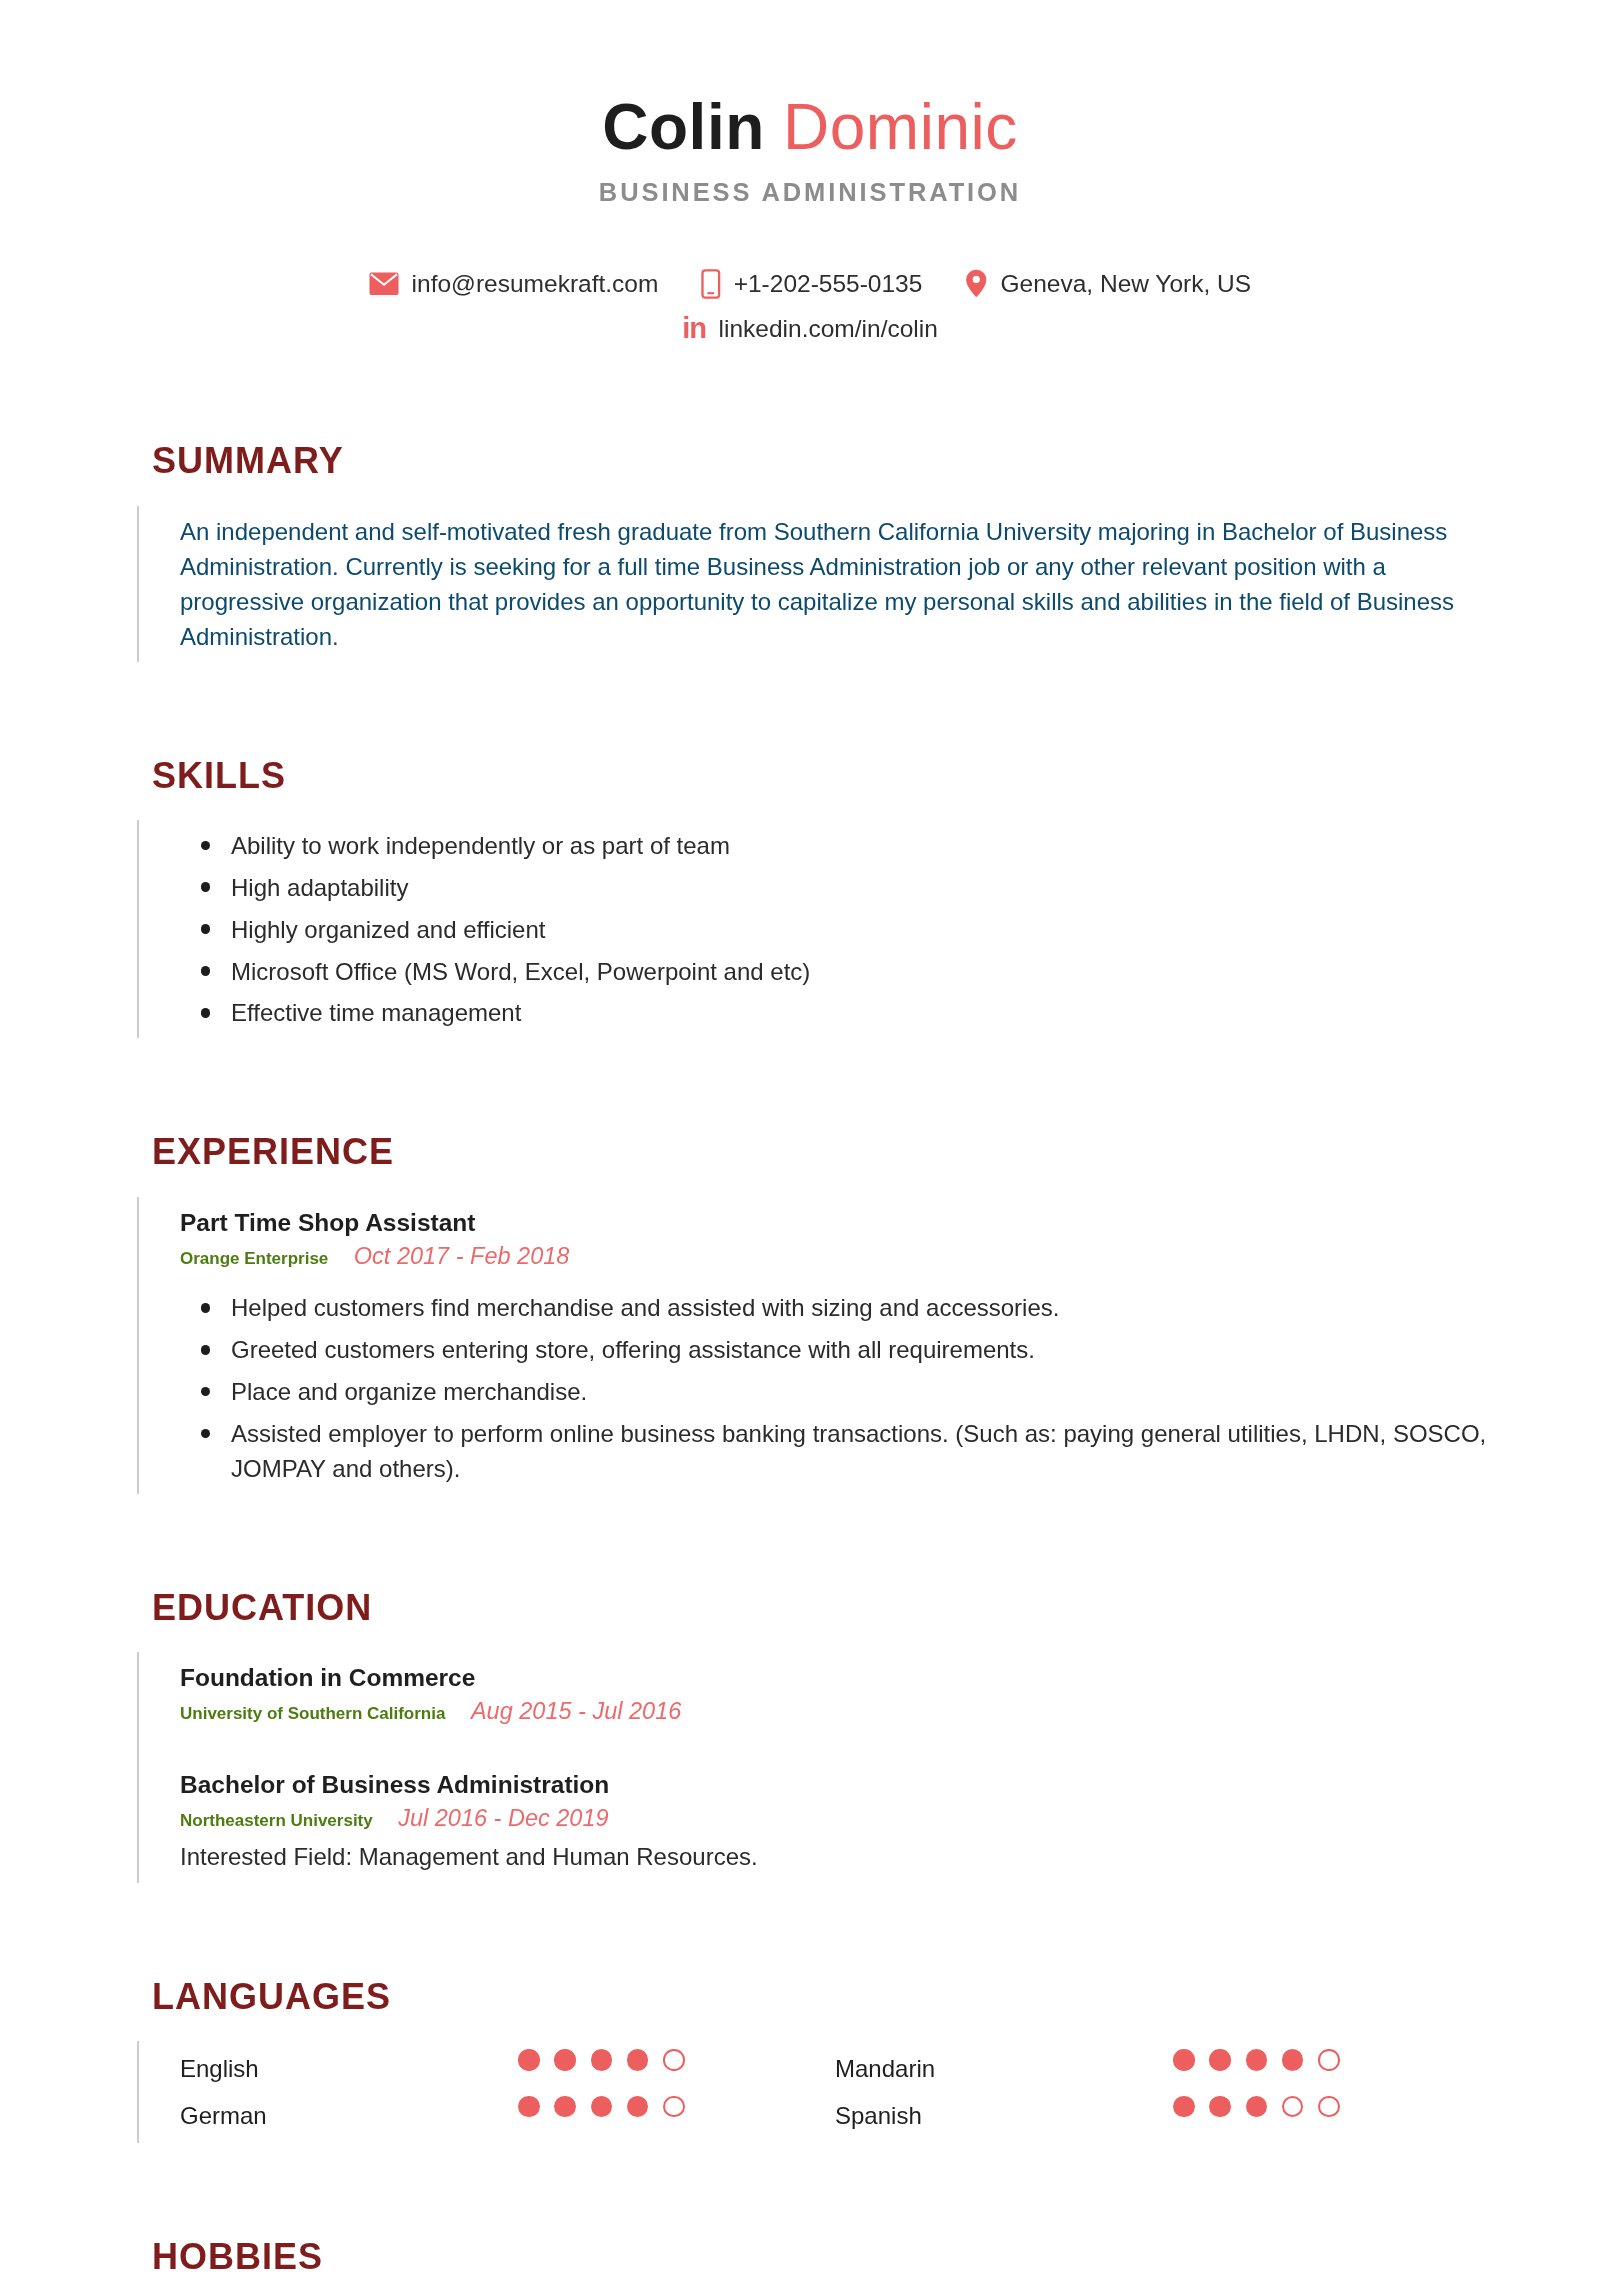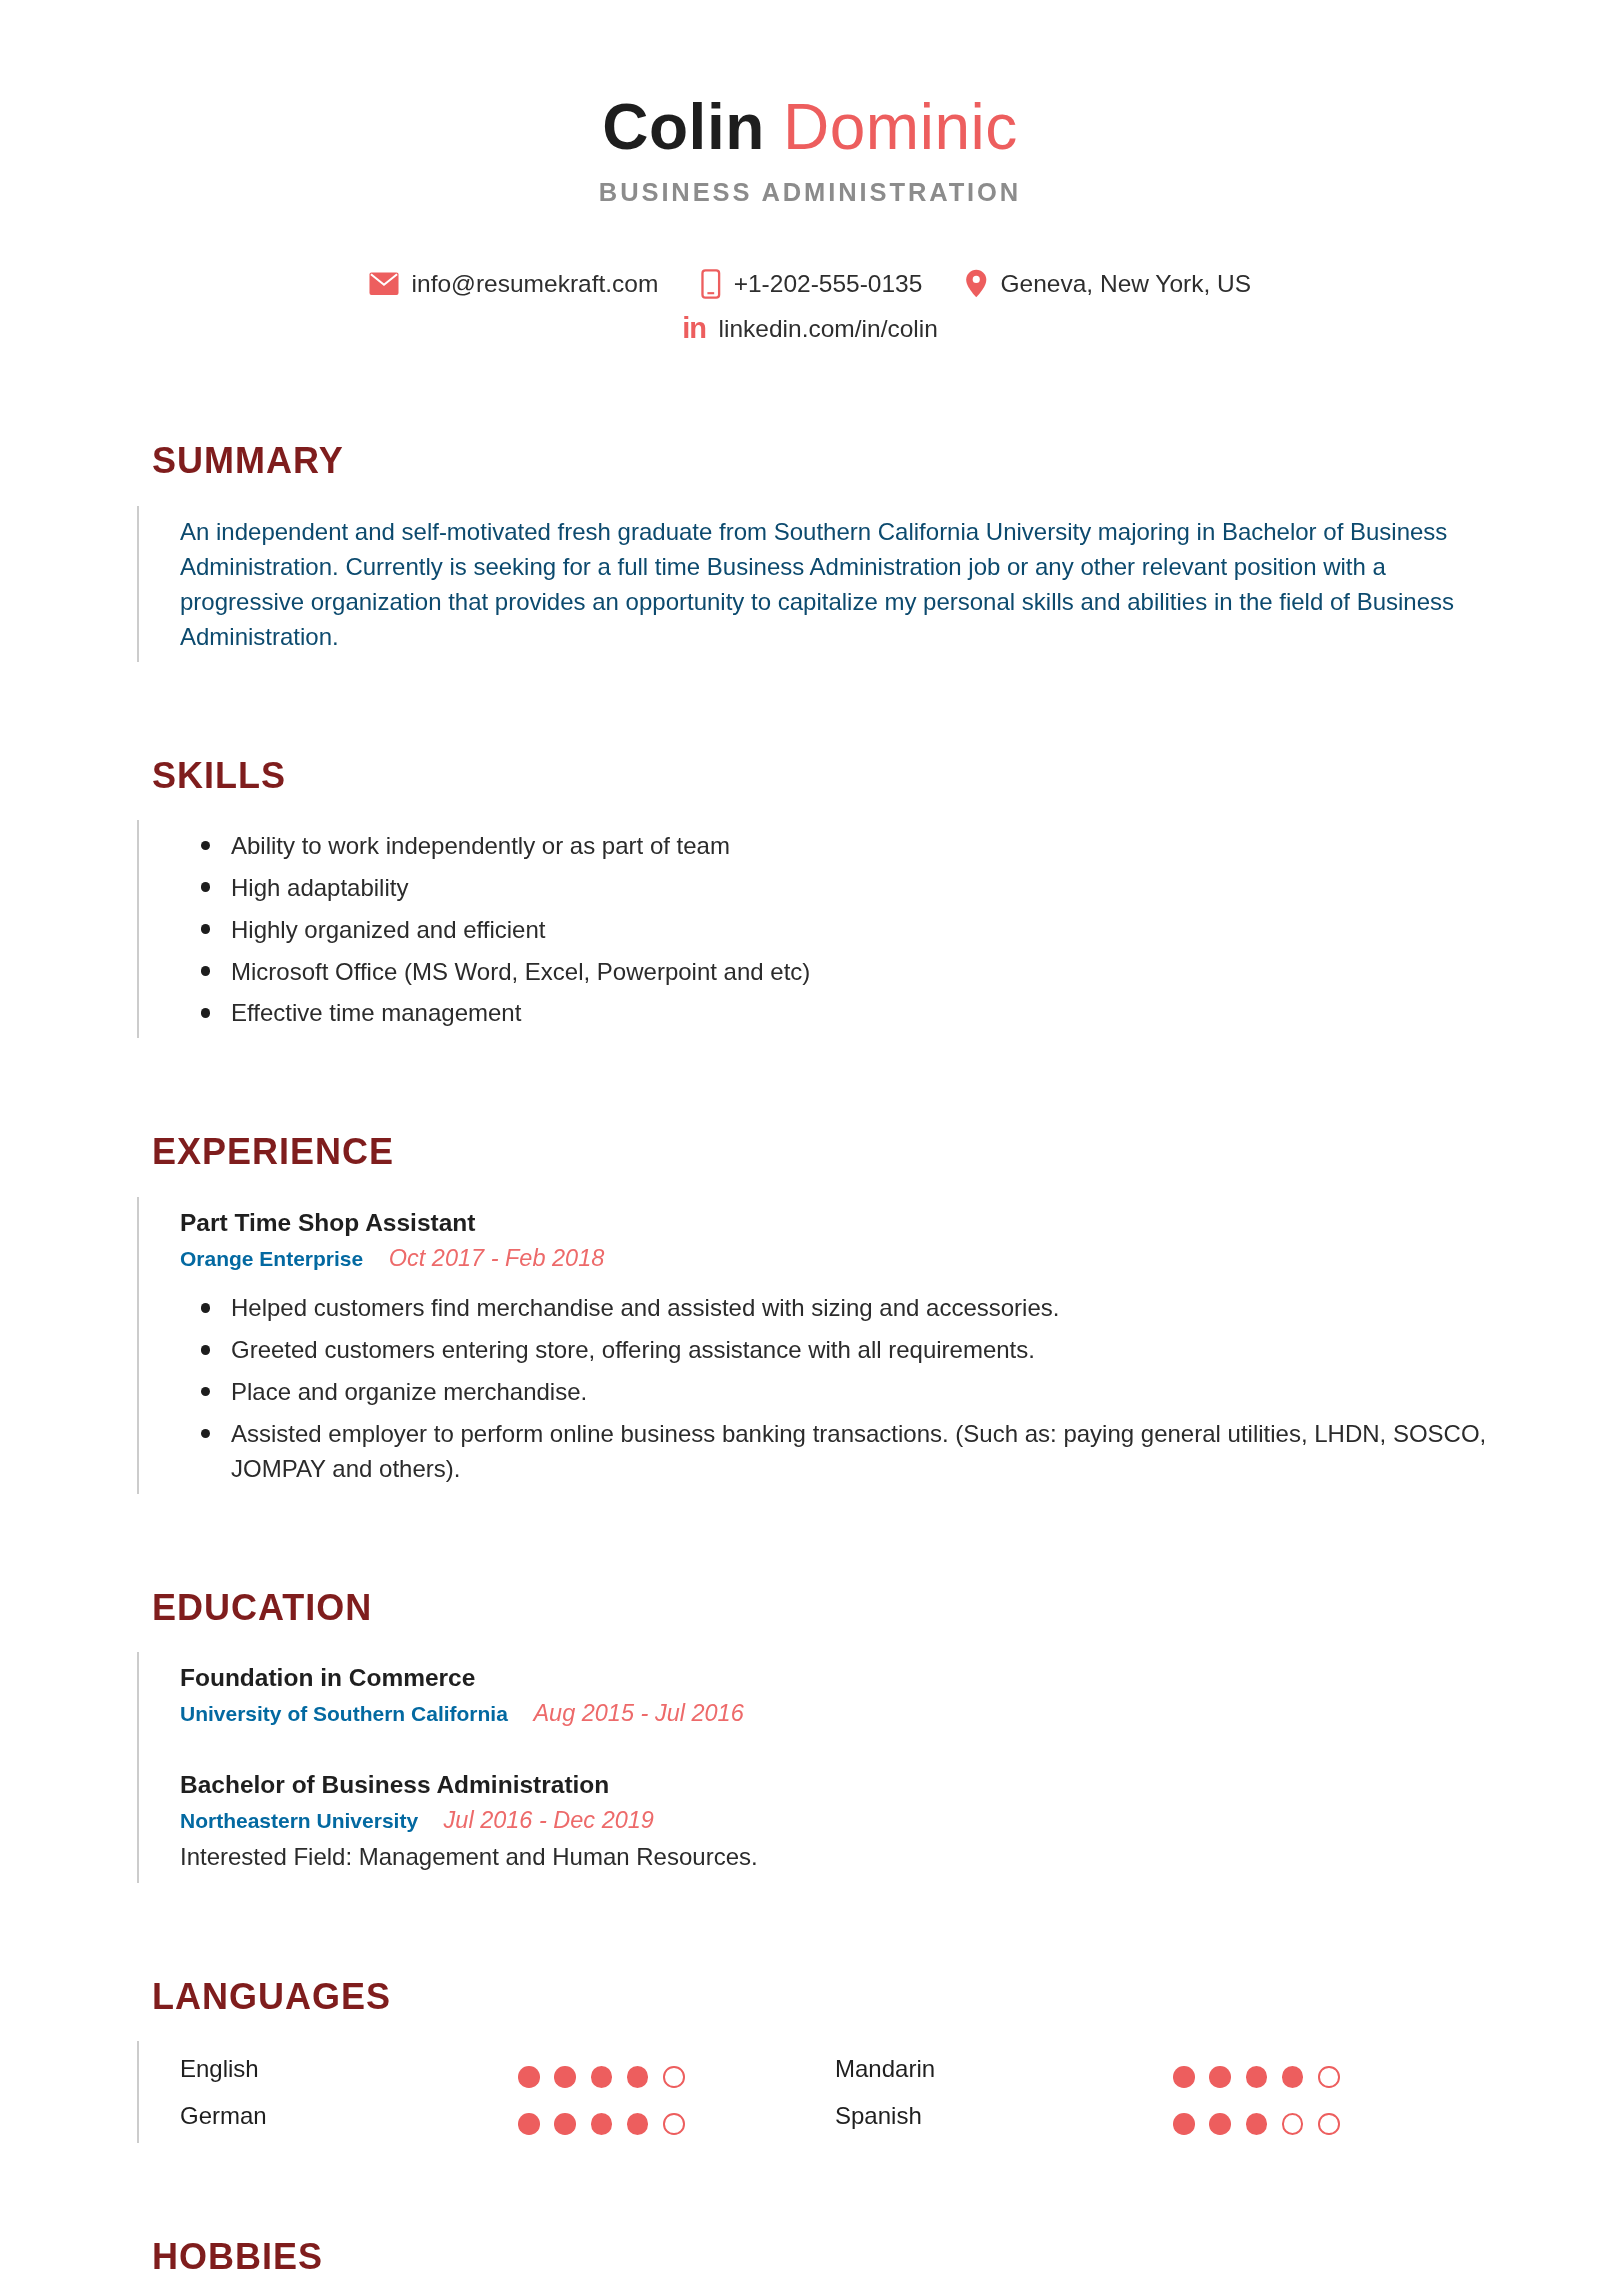--- a/index.html
+++ b/index.html
@@ -50,28 +50,28 @@
     font-size:24px; line-height:35px; margin-bottom:6.9px; color:#2b2b2b;
   }
   ul.bullets li:last-child { margin-bottom:0; }
   ul.bullets li::before {
     content:""; position:absolute; left:20.6px; top:12.7px;
     width:9.8px; height:9.8px; border-radius:50%; background:#1d1d1d;
   }
   
   .entry-title { font-size:24.5px; line-height:36px; font-weight:700; color:#1f1f1f; }
   .entry-subline { display:flex; align-items:baseline; gap:25.5px; }
-  .entry-org { font-size:21px; line-height:36px; font-weight:700; color:#0369a1; }
+  .entry-org { font-size:17px; line-height:36px; font-weight:700; color:#4d7c0f; }
   .entry-dates { font-size:23.5px; font-style:italic; color:#ed6a6a; }
   .entry-note { font-size:24px; line-height:36px; color:#2b2b2b; }
   .job-bullets { margin-top:13.7px; }
   .edu-entry + .edu-entry { margin-top:35px; }
   
   .lang-grid { display:grid; grid-template-columns:1fr 1fr; row-gap:7.8px; }
-  .lang-item { display:flex; align-items:flex-end; }
+  .lang-item { display:flex; align-items:flex-start; }
   .lang-name { width:338px; font-size:24px; line-height:39px; color:#1f1f1f; }
   .dots { display:flex; gap:14.7px; align-items:center; }
   .dot {
     width:21.6px; height:21.6px; border-radius:50%;
     background:#ed5e5e; display:inline-block;
   }
   .dot.empty { background:#ffffff; border:2.5px solid #ed5e5e; }
 </style>
 </head>
 <body>

